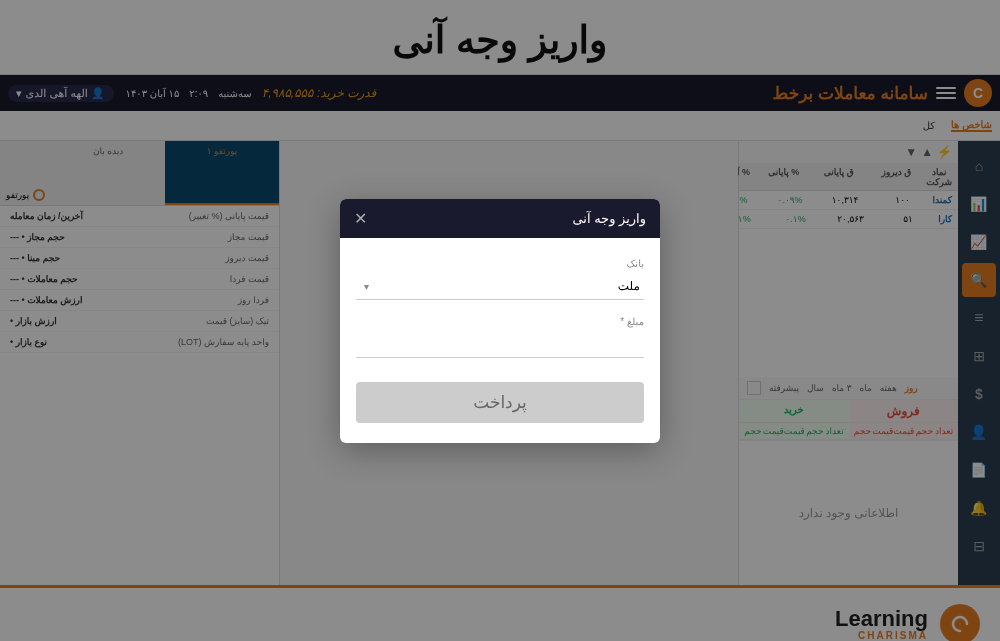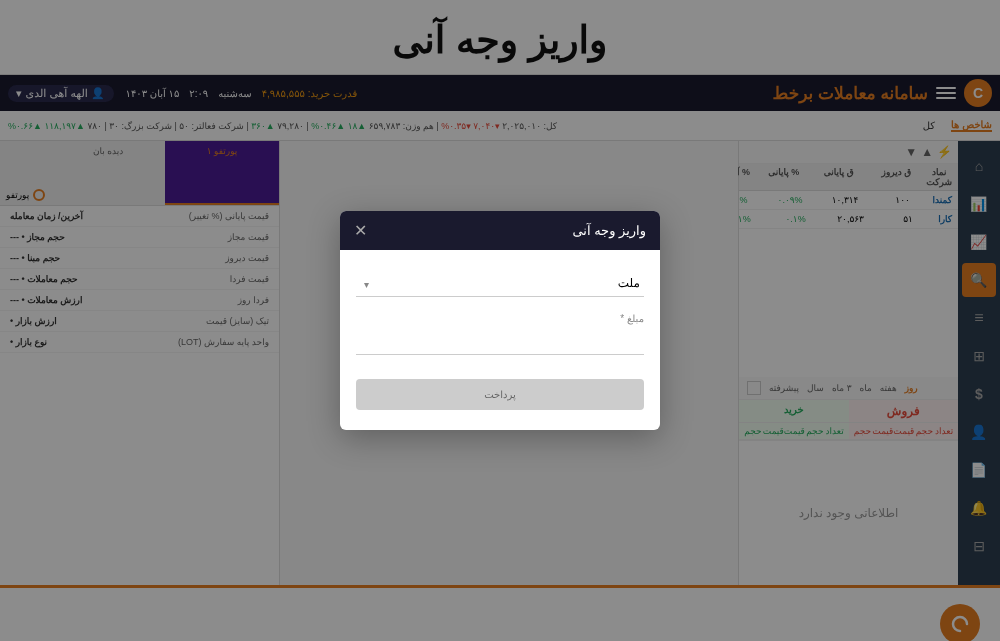--- a/index.html
+++ b/index.html
@@ -273,21 +273,21 @@
       border-bottom: 1px solid #ddd;
     }
     .info-tab {
       flex: 1;
       text-align: center;
       padding: 5px;
       font-size: 9px;
       cursor: pointer;
       color: #666;
     }
-    .info-tab.active { color: #e67e22; border-bottom: 2px solid #e67e22; background: #4c1d95; }
+    .info-tab.active { color: #e67e22; border-bottom: 2px solid #e67e22; background: #0c4a6e; }
 
     
     .modal-overlay {
       position: absolute;
       top: 0;
       left: 0;
       right: 0;
       bottom: 0;
       background: rgba(0,0,0,0.45);
       z-index: 100;
@@ -365,21 +365,21 @@
       font-size: 10px;
       pointer-events: none;
     }
     .btn-pay {
       width: 100%;
       background: #ccc;
       color: #666;
       border: none;
       padding: 10px;
       border-radius: 4px;
-      font-size: 10px;
+      font-size: 17px;
       cursor: pointer;
       margin-top: 8px;
     }
 
     
     .footer {
       background: #fff;
       height: 75px;
       border-top: 3px solid #e67e22;
       display: flex;
@@ -447,48 +447,37 @@
       <div class="charisma-logo-small">C</div>
       <div class="menu-icon">
         <span></span>
           <span></span>
           <span></span>
       </div>
       <span class="brand-name">سامانه معاملات برخط</span>
     </div>
     <div class="top-bar-left">
       <div class="top-bar-info">
-        <span style="color:#f39c12;font-size:10px;">قدرت خرید: ۴,۹۸۵,۵۵۵</span>
+        <span style="color:#f39c12;font-size:12px;font-style:italic;">قدرت خرید: ۴,۹۸۵,۵۵۵</span>
         <span>سه‌شنبه</span>
         <span>۲:۰۹</span>
         <span>۱۵ آبان ۱۴۰۳</span>
       </div>
       <div class="user-info">
         <span>👤</span>
         <span>الهه آهی الدی</span>
         <span>▾</span>
       </div>
     </div>
   </div>
 
   <div class="second-bar">
     <div class="second-bar-tabs">
       <span class="tab-active">شاخص ها</span>
       <span>کل</span>
-    </div>
-    <div class="market-data">
-      <span>
-        کل: ۲,۰۲۵,۰۱۰ 
-        <span class="negative">▾۷,۰۴۰ ▾۰.۳۵%</span> | 
-        هم وزن: ۶۵۹,۷۸۳ 
-        <span class="positive">▲۱۸ ▲۰.۴۶%</span> | 
-        ۷۹,۲۸۰ <span class="positive">▲۳۶۰</span> | 
-        شرکت فعالتر: ۵۰ | شرکت بزرگ: ۳۰ | 
-        ۷۸۰ <span class="positive">▲۱۱۸,۱۹۷ ▲۰.۶۶%</span>
-      </span>
     </div>
   </div>
 
   <div class="main-content">
 
     <div class="right-sidebar">
       <div class="sidebar-icon">⌂</div>
       <div class="sidebar-icon">📊</div>
       <div class="sidebar-icon">📈</div>
       <div class="sidebar-icon active">🔍</div>
@@ -615,20 +604,21 @@
 </div>
 
 <div class="modal-overlay">
   <div class="modal">
     <div class="modal-header">
       <span>واریز وجه آنی</span>
       <span class="modal-close">✕</span>
     </div>
     <div class="modal-body">
       <div class="form-group">
+        <label class="form-label">بانک</label>
         <div class="select-wrapper">
           <select class="form-select">
             <option>ملت</option>
             <option>ملی</option>
             <option>صادرات</option>
             <option>پارسیان</option>
           </select>
           <span class="select-arrow">▾</span>
         </div>
       </div>
@@ -640,13 +630,17 @@
     </div>
   </div>
 </div>
 
 <div class="footer">
   <div class="footer-logo">
     <svg width="22" height="22" viewBox="0 0 22 22" fill="none" xmlns="http://www.w3.org/2000/svg">
       <path d="M18 11C18 7.13 14.87 4 11 4C7.13 4 4 7.13 4 11C4 14.87 7.13 18 11 18" stroke="white" stroke-width="2.5" stroke-linecap="round"></path>
     </svg>
   </div>
+  <div class="footer-text">
+    <span class="footer-learning">Learning</span>
+    <span class="footer-charisma">CHARISMA</span>
+  </div>
 </div>
 
 </body></html>

